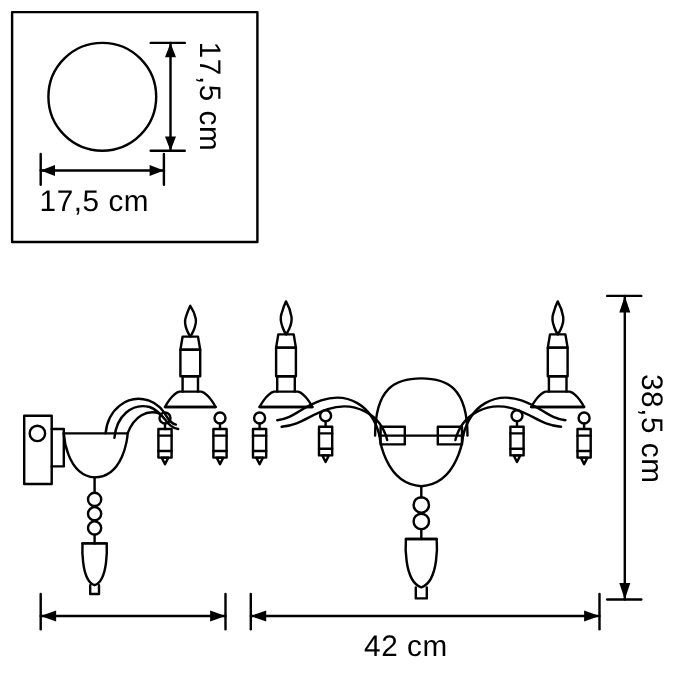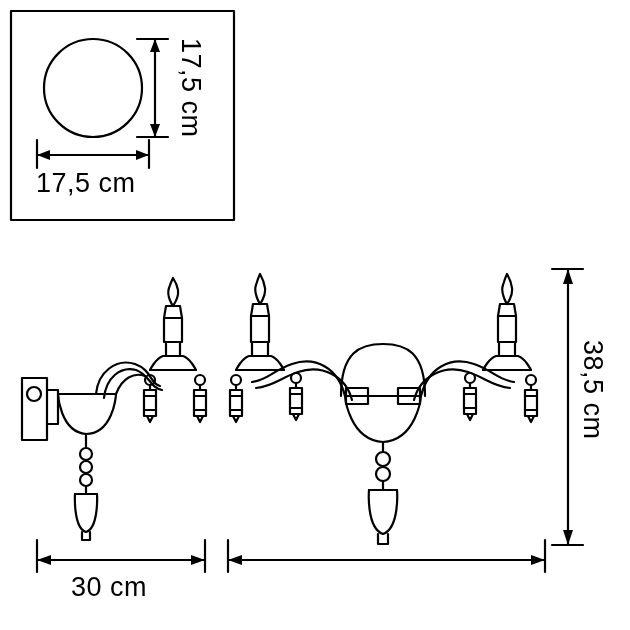--- a/index.html
+++ b/index.html
@@ -207,16 +207,16 @@
 
     </g>
   </svg>
 
   <div class="dim-label" id="label-top-h">17,5  cm</div>
 
   <div class="dim-label" id="label-top-v">17,5 cm</div>
 
   <div class="dim-label" id="label-height">38,5 cm</div>
 
-  <div class="dim-label" id="label-left-w">30 cm</div>
-
+
+  <div class="dim-label" id="label-right-w">42 cm</div>
 
 </div>
 
 </body></html>

